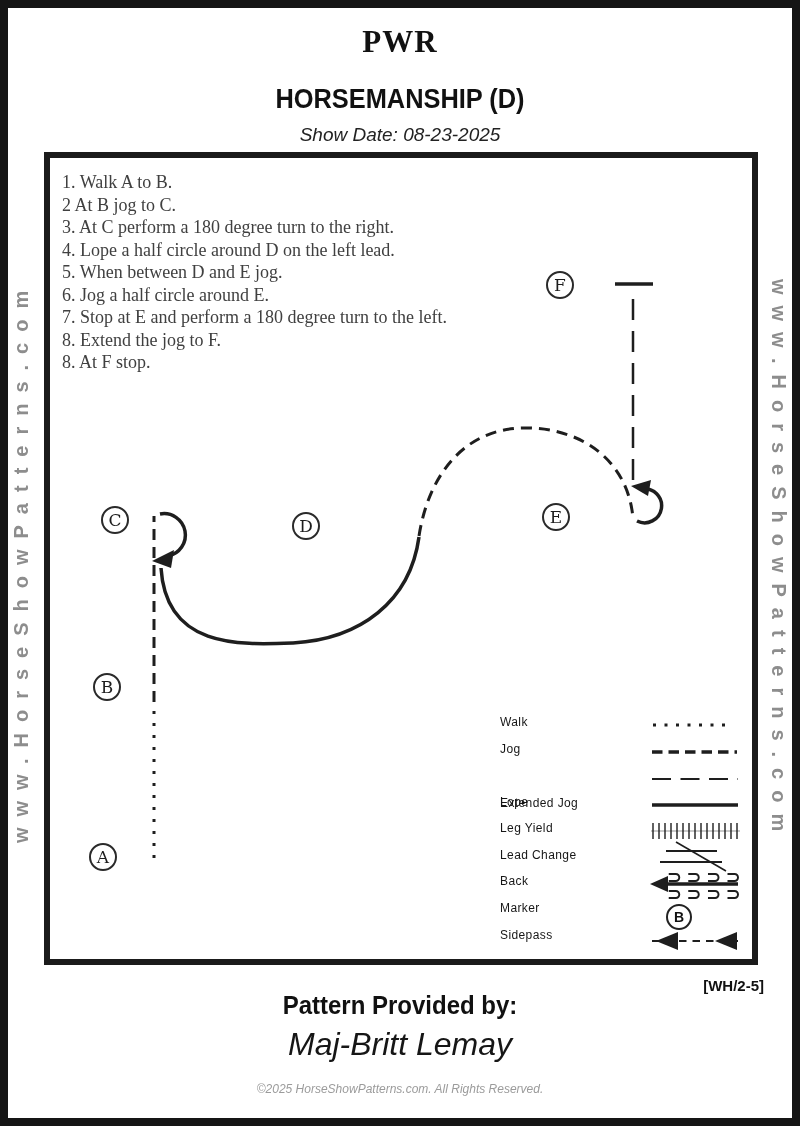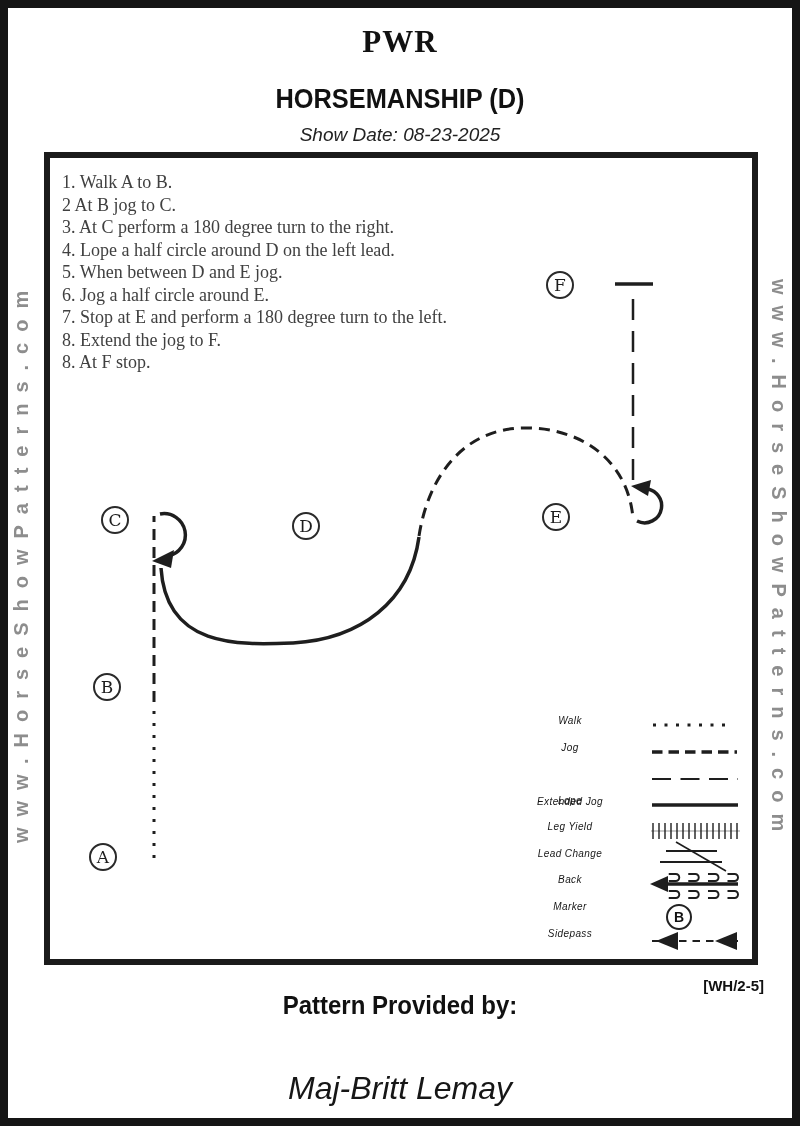--- a/index.html
+++ b/index.html
@@ -44,33 +44,33 @@
   .diagram-svg { position:absolute; left:0; top:0; width:800px; height:1126px; }
 
   .marker {
     position:absolute; width:28px; height:28px; box-sizing:border-box;
     border:2px solid #2a2a2a; border-radius:50%; background:#fff;
     display:flex; align-items:center; justify-content:center;
     font-family:"DejaVu Serif", serif; font-size:17px; color:#1d1d1d;
   }
 
   .legend-label {
-    position:absolute; left:500px; width:140px; text-align:center;
-    font-size:10px; letter-spacing:.4px; color:#161616; white-space:nowrap;font-style:italic;
+    position:absolute; left:500px; width:140px; text-align:left;
+    font-size:12px; letter-spacing:.4px; color:#161616; white-space:nowrap;
   }
   .legend-marker-circle {
     position:absolute; left:666px; top:904px; width:26px; height:26px; box-sizing:border-box;
     border:2px solid #222; border-radius:50%; background:#fff;
     display:flex; align-items:center; justify-content:center;
     font-size:14px; font-weight:600; color:#111;
   }
 
   .pattern-code { position:absolute; right:36px; top:977px; font-weight:bold; font-size:15px; color:#111; }
   .provided-by  { position:absolute; top:991px; left:0; width:100%; text-align:center; font-weight:bold; font-size:25px; transform:scaleX(.96); color:#111; }
-  .provider-name{ position:absolute; top:1026px; left:0; width:100%; text-align:center; font-style:italic; font-size:32px; color:#161616;margin-top:44px; }
+  .provider-name{ position:absolute; top:1026px; left:0; width:100%; text-align:center; font-style:italic; font-size:32px; color:#161616; }
   .copyright    { position:absolute; top:1082px; left:0; width:100%; text-align:center; font-style:italic; font-size:12px; color:#9b9b9b; }
 </style>
 </head>
 <body>
 
 <div class="page">
 
   <div class="outer-border"></div>
 
   <div class="watermark wm-left">www.HorseShowPatterns.com</div>
@@ -187,14 +187,15 @@
   <div class="legend-label" style="top:901px;">Marker</div>
   <div class="legend-label" style="top:928px;">Sidepass</div>
 
   <div class="legend-marker-circle">
     <span>B</span>
   </div>
 
   <div class="pattern-code">[WH/2-5]</div>
   <div class="provided-by">Pattern Provided by:</div>
   <div class="provider-name">Maj-Britt Lemay</div>
+  <div class="copyright">©2025 HorseShowPatterns.com. All Rights Reserved.</div>
 
 </div>
 
 </body></html>

